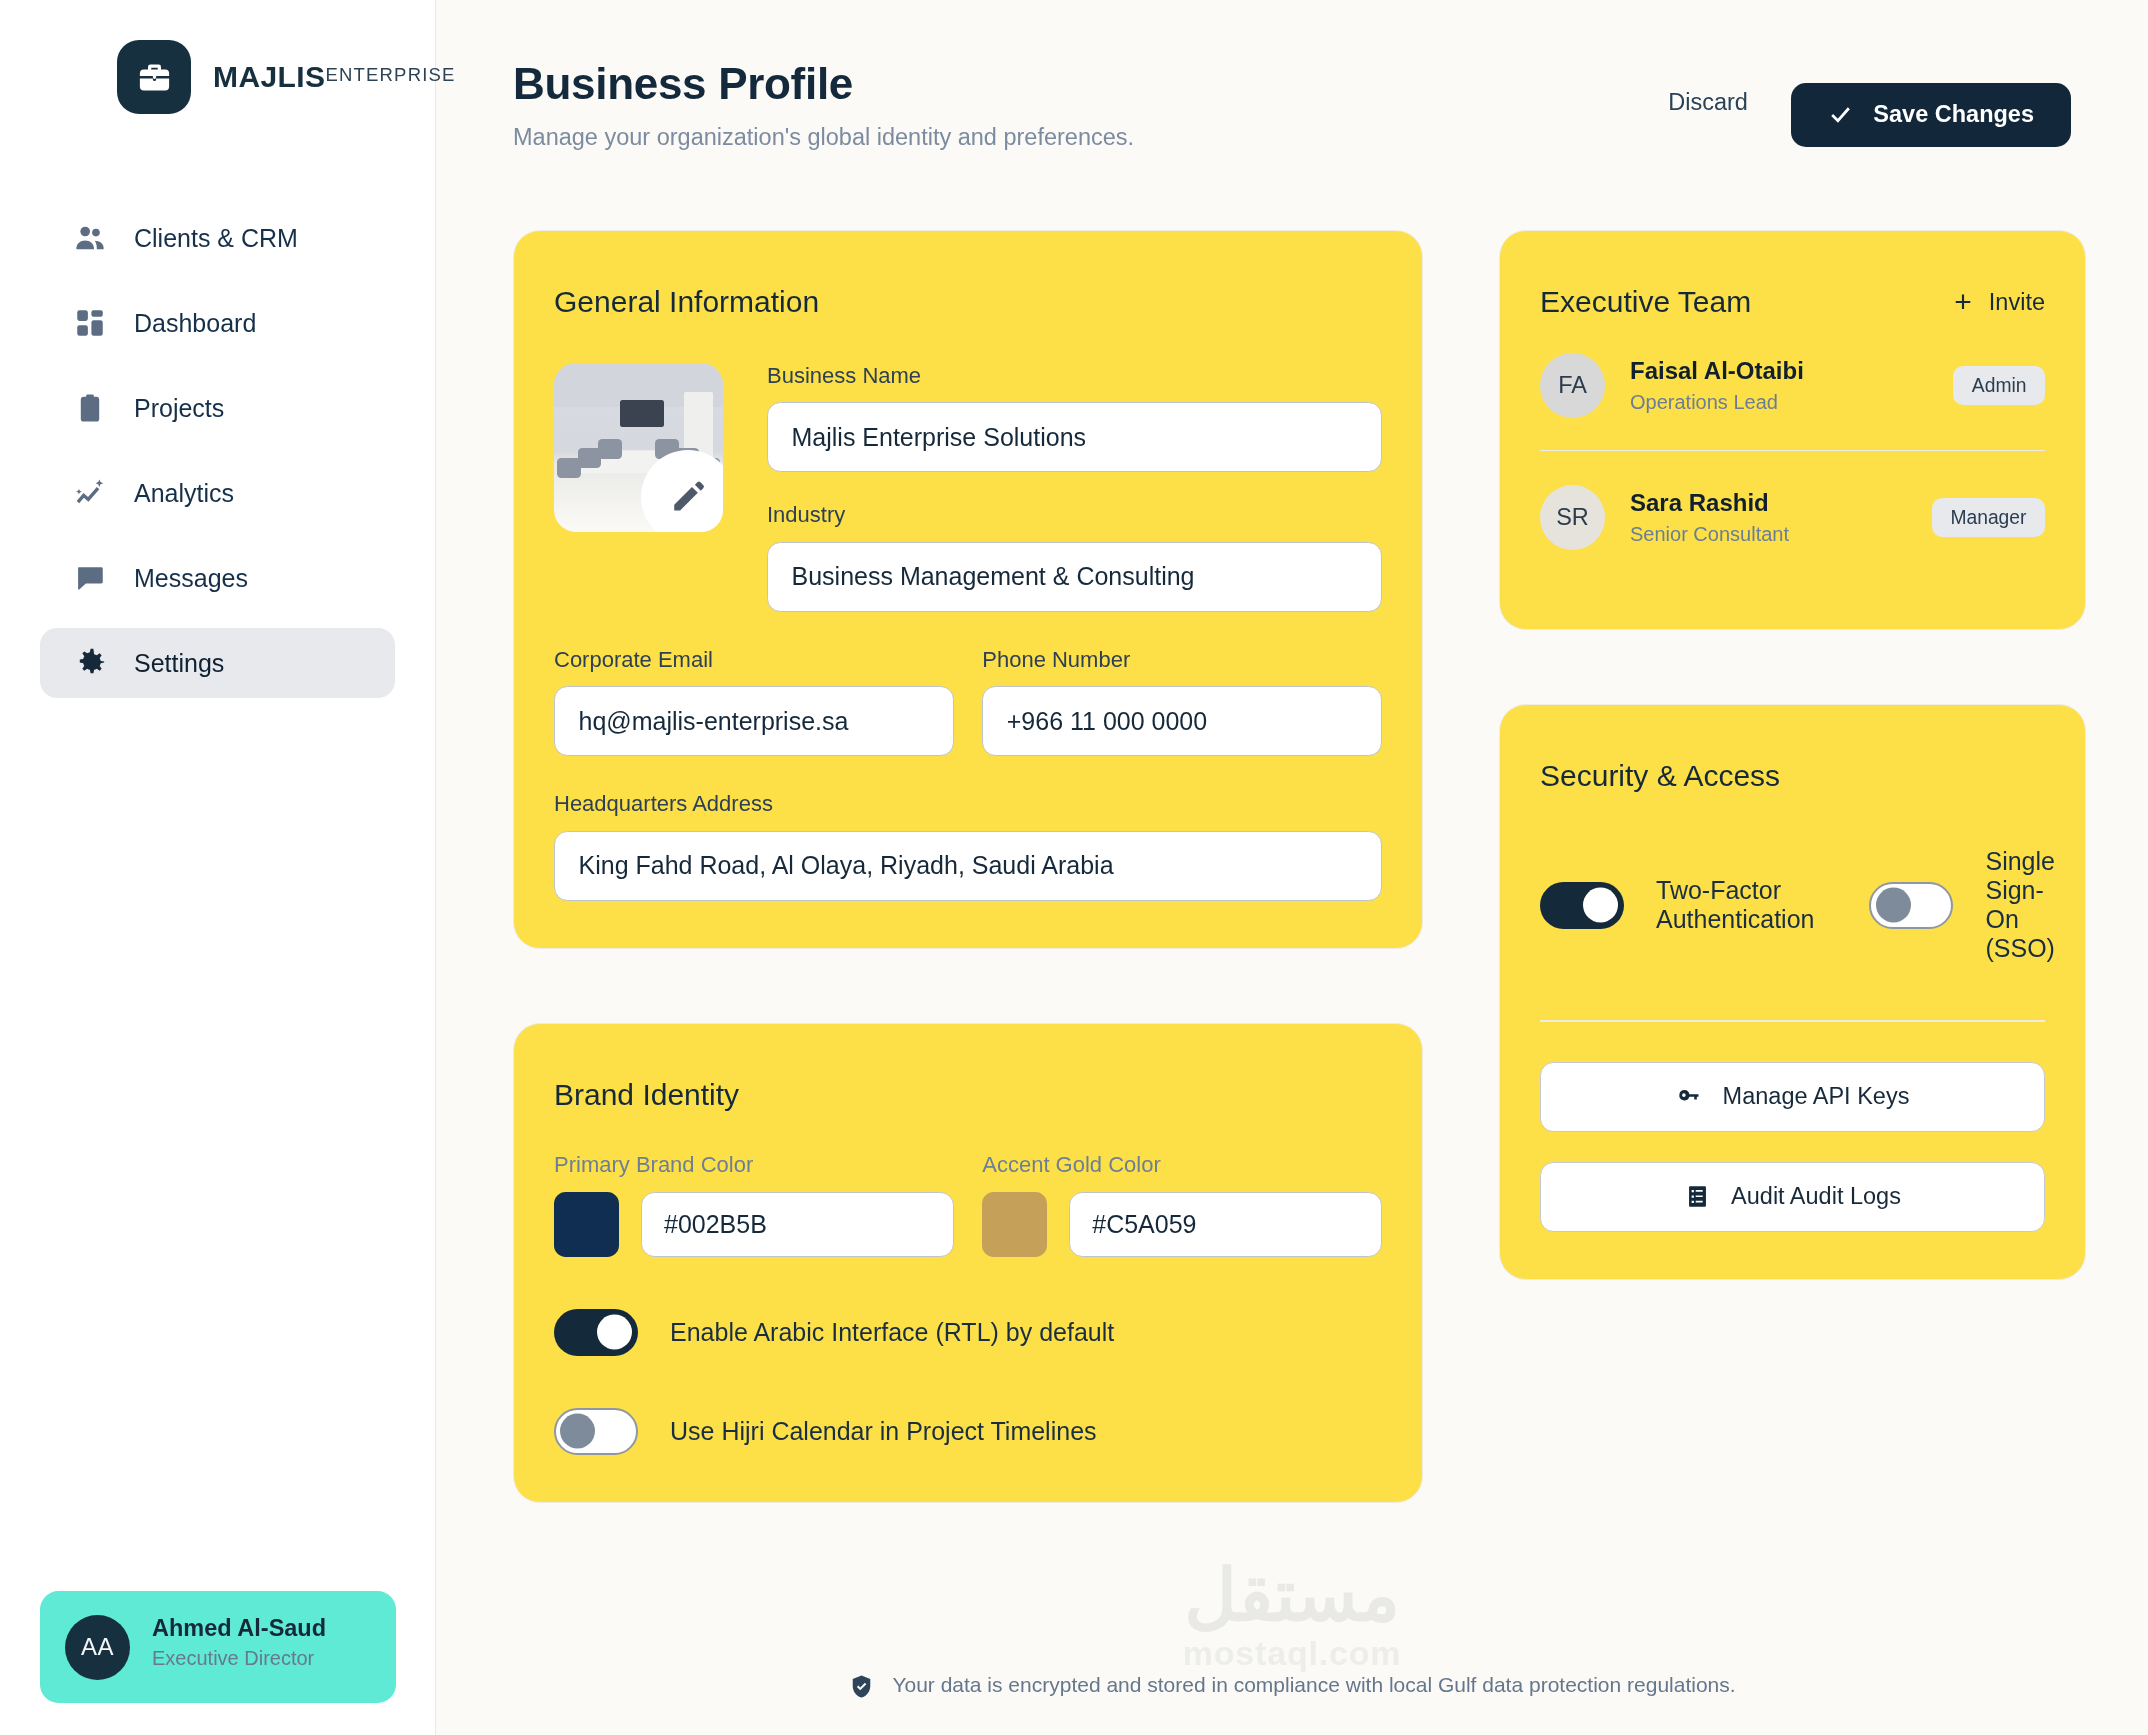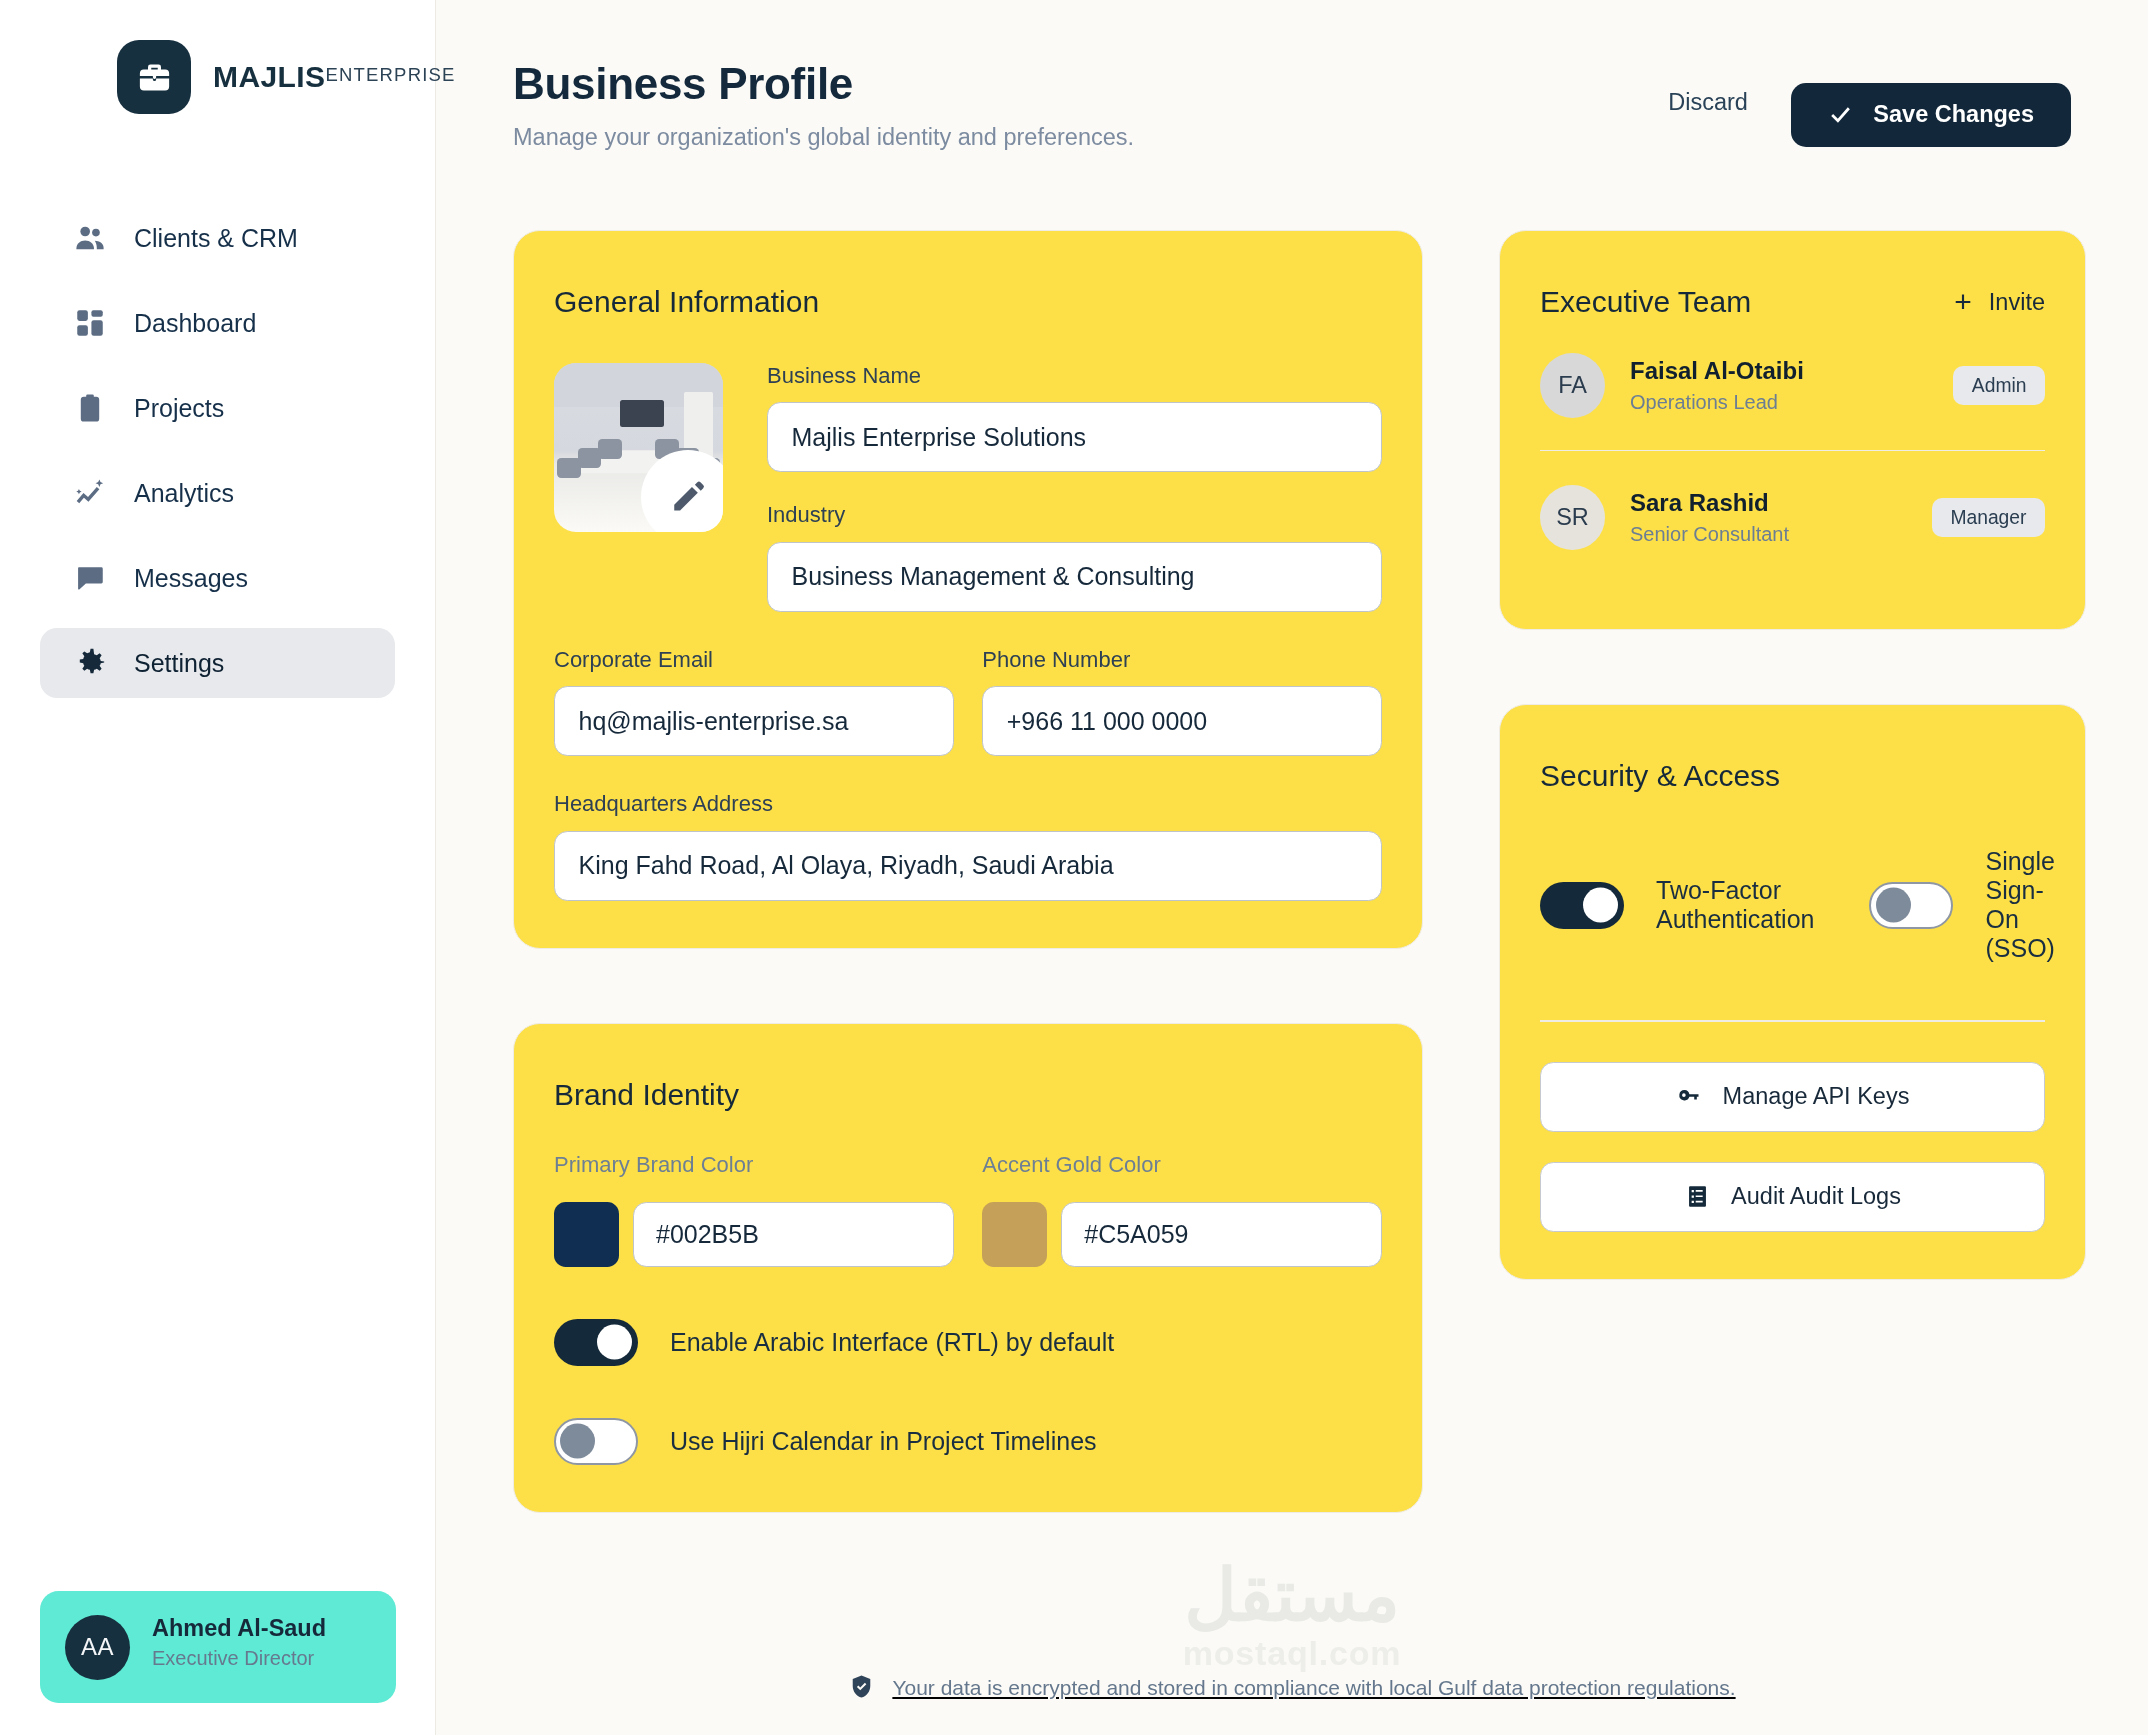--- a/index.html
+++ b/index.html
@@ -115,21 +115,21 @@
     background: #FFFFFF; display: flex; align-items: center;
     padding: 0 23.5px; font-size: 25px; color: #16293B; cursor: text;
   }
   .row2 { display: flex; gap: 28.5px; margin-top: 35px; }
   .row2 > div { flex: 1; }
   .full { margin-top: 35px; }
 
   
   .swatch-row { display: flex; gap: 28.5px; margin-top: 40px; }
   .swatch-group { flex: 1; }
-  .swatch-line { display: flex; align-items: flex-start; gap: 14px; margin-top: 24px; }
+  .swatch-line { display: flex; align-items: flex-start; gap: 22px; margin-top: 14px; }
   .swatch {
     width: 65px; height: 65px; border-radius: 11.7px; flex: 0 0 65px; cursor: pointer;
   }
   .swatch-input {
     flex: 1; height: 65px; border: 1.7px solid #BFC4CB; border-radius: 13.4px; background: #fff;
     display: flex; align-items: center; padding: 0 22px; font-size: 25px; color: #16293B; cursor: text;
   }
   .toggle-row { display: flex; align-items: center; gap: 32px; margin-top: 52px; }
   .toggle-row .tg-label { font-size: 25px; color: #1A2E41; }
 
@@ -169,21 +169,21 @@
   .outline-btn {
     height: 70px; border: 1.7px solid #C6CAD0; border-radius: 13.4px; background: #fff;
     display: flex; align-items: center; justify-content: center; gap: 20px;
     font-family: inherit; font-size: 23.5px; color: #18293A; cursor: pointer;
   }
   .outline-btn svg { width: 27px; height: 27px; fill: #14293A; }
 
   
   .footer {
     position: absolute; left: 0; right: 0; bottom: 35px;
-    display: flex; align-items: flex-end; justify-content: center; gap: 17px; text-decoration: underline;
+    display: flex; align-items: flex-start; justify-content: center; gap: 17px;
   }
   .footer svg { width: 27px; height: 27px; fill: #2F4458; }
   .footer-text { font-size: 21px; color: #64778C; }
   .watermark {
     position: absolute; left: 50%; bottom: 62px; transform: translateX(-50%);
     text-align: center; pointer-events: none; z-index: 3;
   }
   .wm-ar { font-size: 72px; color: #E9EAE6; font-weight: 700; line-height: 1; letter-spacing: 1.7px; }
   .wm-en { font-size: 34px; color: #EDEDE9; font-weight: 700; margin-top: 3.4px; letter-spacing: 0.8px; }
 </style>

